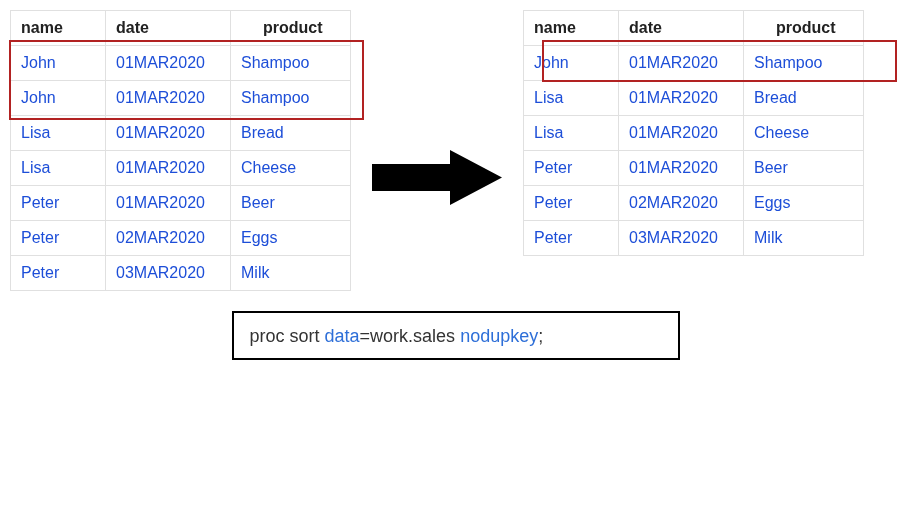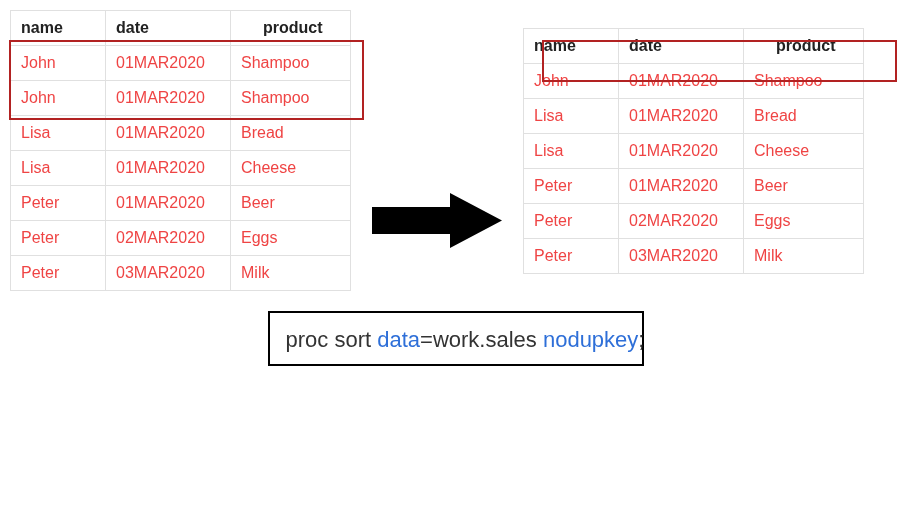--- a/index.html
+++ b/index.html
@@ -9,38 +9,38 @@
     width: 911px;
     height: 508px;
     font-family: "Segoe UI", Arial, sans-serif;
     font-size: 16px;
     background: #fff;
     color: #333;
     position: relative;
   }
   .top-area {
     display: flex;
-    align-items: center;
+    align-items: flex-start;
     gap: 16px;
   }
   table {
     border-collapse: collapse;
     background: #fff;
   }
   th, td {
     border: 1px solid #e0e0e0;
     padding: 8px 10px;
     text-align: left;
     font-weight: 400;
   }
   th {
     font-weight: 600;
     color: #222;
   }
-  td { color: #ef4444; }
+  td { color: #1d4ed8; }
   .col-name { width: 95px; }
   .col-date { width: 125px; }
   .col-product { width: 120px; padding-left: 32px; }
   .highlight-wrap-left {
     position: absolute;
     left: 9px;
     top: 40px;
     width: 355px;
     height: 80px;
     border: 2px solid #b22222;
@@ -58,25 +58,25 @@
   .arrow-box {
     margin-top: 140px;
     width: 140px;
     display: flex;
     align-items: center;
     justify-content: center;
   }
   .arrow-svg { width: 130px; height: 55px; }
   .code-box {
     margin: 20px auto 0 auto;
-    width: 376px;
+    width: 448px;
     border: 2px solid #000;
     padding: 10px 16px 8px 16px;
     font-family: "Segoe UI", Arial, sans-serif;
-    font-size: 22px;
+    font-size: 18px;
     line-height: 1.5;
     color: #333;
   }
   .code-line { white-space: pre; }
   .kw-blue { color: #2e6fd8; }
 </style>
 </head>
 <body>
 
 <div class="top-area">

